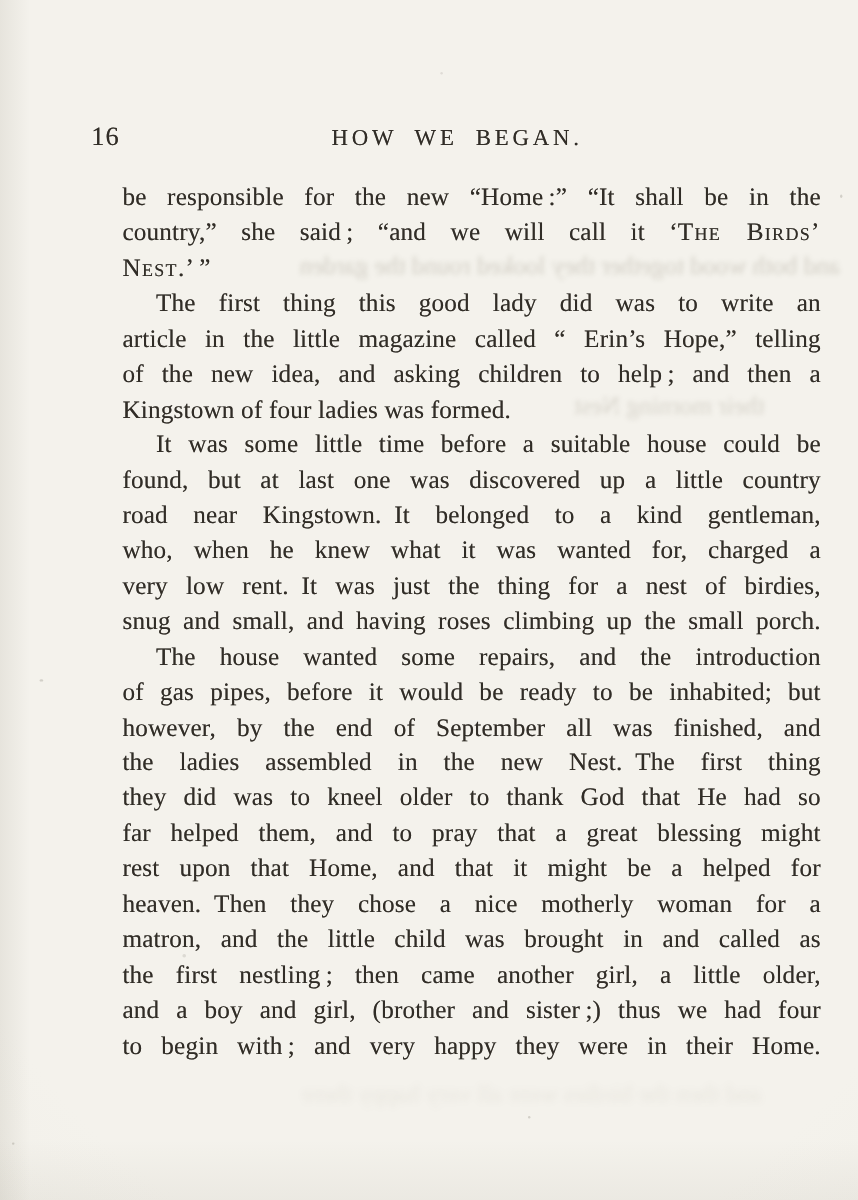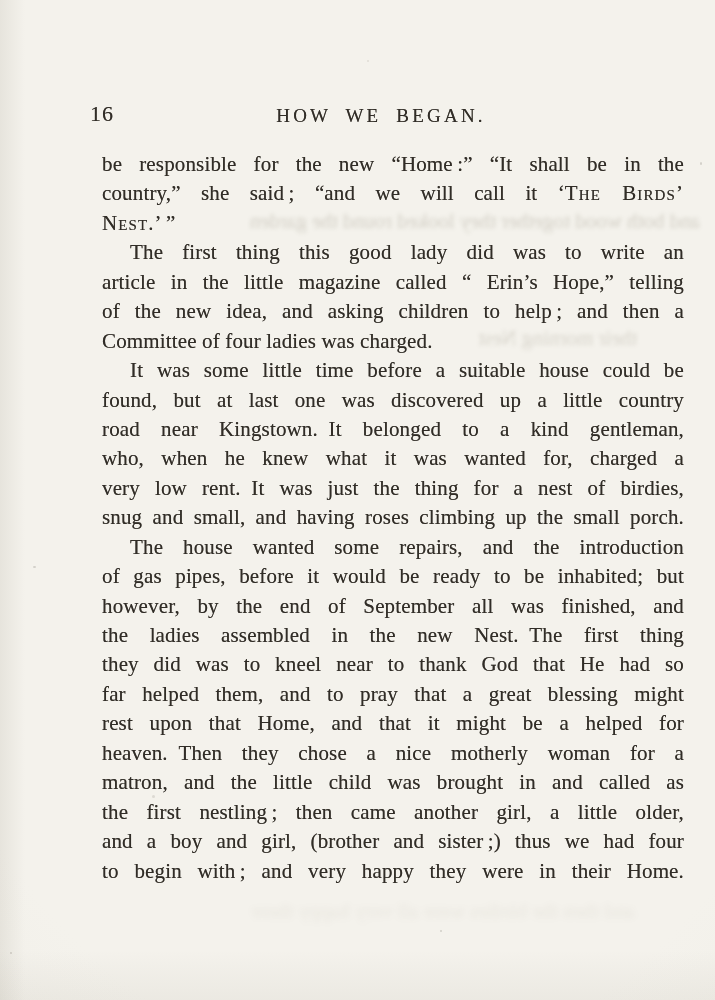--- a/index.html
+++ b/index.html
@@ -15,21 +15,21 @@
     font-family: "Liberation Serif", "DejaVu Serif", serif;
     color: #312d27;
     background:
       linear-gradient(90deg, rgba(160,155,140,0.16), rgba(160,155,140,0) 3.5%),
       linear-gradient(0deg, rgba(160,155,140,0.10), rgba(160,155,140,0) 5%),
       radial-gradient(125% 118% at 52% 42%, #f4f2ec 55%, #edebe4 90%, #e7e5dd 100%);
   }
 
   
   .page-num {
-    position: absolute; left: 90px; top: 101px;
+    position: absolute; left: 76px; top: 101px;
     font-size: 22px; letter-spacing: 1px;
     text-shadow: 0 0 0.5px rgba(49,45,39,0.65);
   }
   .running-head {
     position: absolute; left: 90px; top: 105px; width: 582px;
     text-align: center;
     font-size: 19px; letter-spacing: 3.2px; word-spacing: 7px;
     text-shadow: 0 0 0.5px rgba(49,45,39,0.65);
   }
 
@@ -89,36 +89,36 @@
   <div class="text-column">
       <div>
         <div class="line"><span>be responsible for the new “Home :” “It shall be in the</span></div>
         <div class="line"><span>country,” she said ; “and we will call it ‘</span><span class="sc">The Birds’</span></div>
         <div class="line flush"><span class="sc">Nest.</span><span>’ ”</span></div>
       </div>
       <div>
         <div class="line indent"><span>The first thing this good lady did was to write an</span></div>
         <div class="line"><span>article in the little magazine called “ Erin’s Hope,” telling</span></div>
         <div class="line"><span>of the new idea, and asking children to help ; and then a</span></div>
-        <div class="line flush"><span>Committee of four ladies was charged.</span></div>
+        <div class="line flush"><span>Kingstown of four ladies was formed.</span></div>
       </div>
       <div>
         <div class="line indent"><span>It was some little time before a suitable house could be</span></div>
         <div class="line"><span>found, but at last one was discovered up a little country</span></div>
         <div class="line"><span>road near Kingstown. It belonged to a kind gentleman,</span></div>
         <div class="line"><span>who, when he knew what it was wanted for, charged a</span></div>
         <div class="line"><span>very low rent. It was just the thing for a nest of birdies,</span></div>
         <div class="line"><span>snug and small, and having roses climbing up the small porch.</span></div>
       </div>
       <div>
         <div class="line indent"><span>The house wanted some repairs, and the introduction</span></div>
         <div class="line"><span>of gas pipes, before it would be ready to be inhabited; but</span></div>
         <div class="line"><span>however, by the end of September all was finished, and</span></div>
         <div class="line"><span>the ladies assembled in the new Nest. The first thing</span></div>
-        <div class="line"><span>they did was to kneel near to thank God that He had so</span></div>
+        <div class="line"><span>they did was to kneel older to thank God that He had so</span></div>
         <div class="line"><span>far helped them, and to pray that a great blessing might</span></div>
         <div class="line"><span>rest upon that Home, and that it might be a helped for</span></div>
         <div class="line"><span>heaven. Then they chose a nice motherly woman for a</span></div>
         <div class="line"><span>matron, and the little child was brought in and called as</span></div>
         <div class="line"><span>the first nestling ; then came another girl, a little older,</span></div>
         <div class="line"><span>and a boy and girl, (brother and sister ;) thus we had four</span></div>
         <div class="line"><span>to begin with ; and very happy they were in their Home.</span></div>
       </div>
     </div>
 

